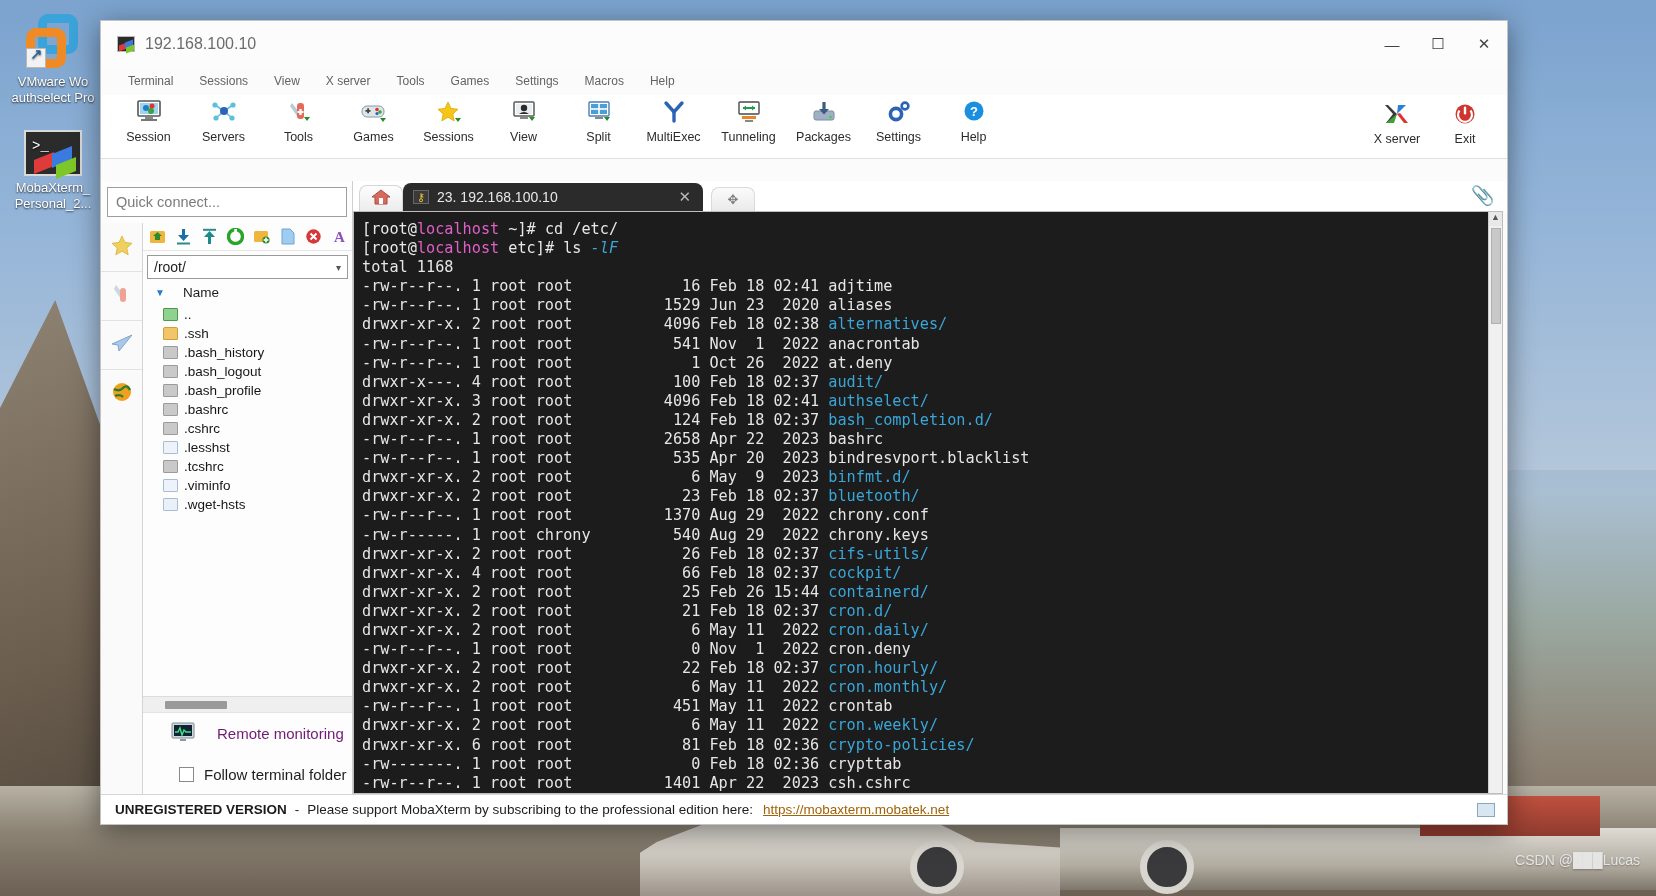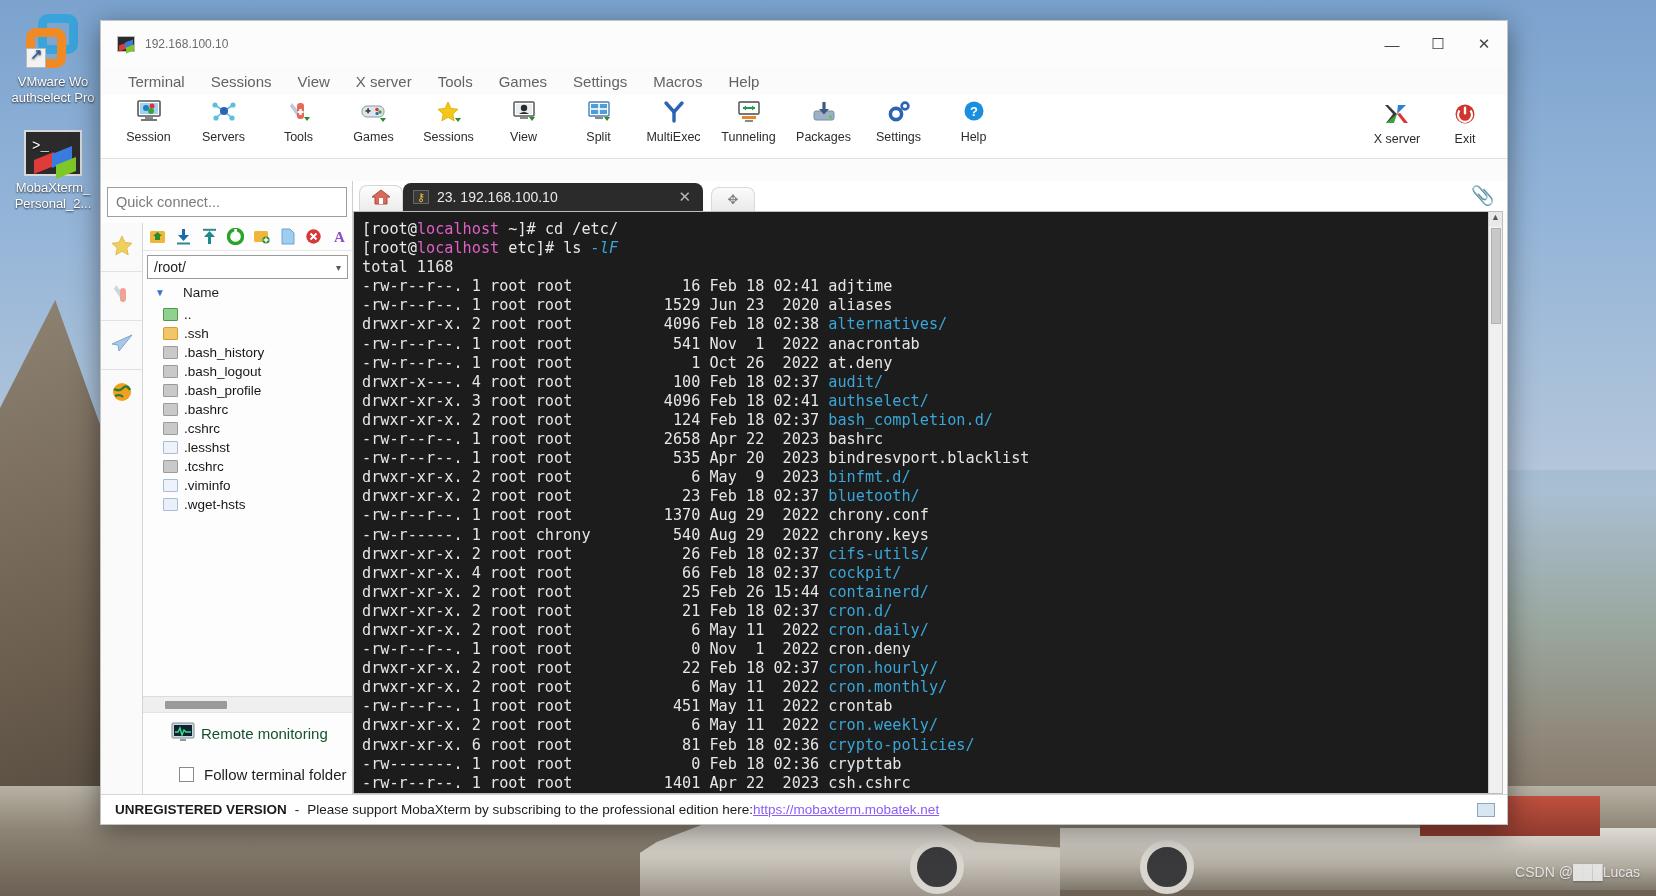--- a/index.html
+++ b/index.html
@@ -55,28 +55,28 @@
   #moba-window { position:absolute; left:100px; top:20px; width:1408px; height:805px;
     background:#fbfbfb; border:1px solid #c3c3c3; box-shadow:0 6px 26px rgba(0,0,0,.45);
     display:flex; flex-direction:column; }
   
   #titlebar { height:46px; display:flex; align-items:center; background:#fcfcfc; flex:0 0 auto; }
   #titlebar .tb-icon { width:18px; height:16px; margin:0 10px 0 16px; position:relative; background:#2b2b2b; border:1px solid #bbb; }
   #titlebar .tb-icon i { position:absolute; width:8px; height:6px; transform:skewY(-22deg); }
   #titlebar .tb-icon .a { background:#e03b3b; left:1px; bottom:1px; }
   #titlebar .tb-icon .b { background:#3b7ae0; left:7px; bottom:4px; }
   #titlebar .tb-icon .c { background:#7ec728; left:8px; bottom:-1px; }
-  #titlebar .tb-title { font-size:12px; color:#6c6c6c; }
+  #titlebar .tb-title { font-size:16px; color:#6c6c6c; }
   #titlebar .spacer { flex:1; }
   .winbtn { width:46px; height:46px; display:flex; align-items:center; justify-content:center;
     color:#444; font-size:15px; }
 
   
   #menubar { height:28px; display:flex; align-items:center; padding-left:14px; gap:0px; flex:0 0 auto; }
-  #menubar .mi { font-size:15px; color:#636363; padding:2px 13px; }
+  #menubar .mi { font-size:12px; color:#636363; padding:2px 13px; }
 
   
   #toolbar { height:64px; display:flex; align-items:flex-start; border-bottom:1px solid #e0e0e0;
     padding-left:10px; flex:0 0 auto; position:relative; background:#fff; }
   .tb-item { width:75px; text-align:center; padding-top:2px; }
   .tb-item .ic { height:30px; display:flex; align-items:center; justify-content:center; }
   .tb-item .lbl { font-size:12.5px; color:#2b2b2b; margin-top:3px; }
   .tb-right { position:absolute; right:8px; top:2px; display:flex; }
   .tb-right .tb-item { width:68px; }
 
@@ -100,22 +100,22 @@
   #filelist { flex:1; overflow:hidden; padding-top:2px; }
   .frow { height:19px; display:flex; align-items:center; padding-left:20px; font-size:13.5px; color:#161616; }
   .fico { width:15px; height:13px; margin-right:6px; flex:0 0 auto; border-radius:1px; }
   .fi-up { background:#8fd18f; border:1px solid #4d9a4d; }
   .fi-dir { background:#f2c569; border:1px solid #d09f33; border-radius:2px 2px 1px 1px; }
   .fi-sh  { background:#c9c9c9; border:1px solid #9b9b9b; }
   .fi-txt { background:#eef3fb; border:1px solid #a9bcd6; }
   .fi-doc { background:#e9f0fa; border:1px solid #a9bcd6; }
   #sb-hscroll { height:16px; background:#efefef; border-top:1px solid #dcdcdc; position:relative; }
   #sb-hscroll .thumb { position:absolute; left:22px; top:4px; width:62px; height:8px; background:#9a9a9a; border-radius:1px; }
-  #remote-mon { height:42px; display:flex; align-items:center; gap:6px; padding-left:28px;
-    border-top:1px solid #e4e4e4; font-size:15px; color:#14532d; }
+  #remote-mon { height:42px; display:flex; align-items:center; gap:22px; padding-left:28px;
+    border-top:1px solid #e4e4e4; font-size:15px; color:#701a75; }
   #follow-row { height:40px; display:flex; align-items:center; gap:10px; padding-left:36px; font-size:15px; color:#1e1e1e; }
   #follow-row .cb { width:15px; height:15px; border:1px solid #8a8a8a; background:#fff; }
 
   
   #rightcol { flex:1; display:flex; flex-direction:column; min-width:0; }
   #tabstrip { height:30px; background:#fff; display:flex; align-items:flex-end; padding-left:6px; position:relative; }
   .tab-home { width:44px; height:26px; background:linear-gradient(180deg,#fdfdfd,#ececec);
     border-radius:8px 8px 0 0; border:1px solid #d6d6d6; border-bottom:none;
     display:flex; align-items:center; justify-content:center; }
   .tab-sess { height:28px; background:#2b2b2b; color:#e8e8e8; border-radius:8px 8px 0 0;
@@ -138,25 +138,25 @@
   #term .opt { color:#3aa6d8;font-style:italic; }
   #termscroll { width:14px; background:#f0f0f0; border-left:1px solid #cfcfcf; position:relative; }
   #termscroll .up, #termscroll .down { height:14px; background:#e8e8e8; font-size:9px; text-align:center; color:#555; }
   #termscroll .thumb { position:absolute; left:2px; top:16px; width:10px; height:96px; background:#c8c8c8; border:1px solid #b0b0b0; }
 
   
   #footer { height:30px; background:#fff; border-top:1px solid #d6d6d6; display:flex; align-items:center;
     padding-left:14px; font-size:13.5px; color:#1b1b1b; flex:0 0 auto;text-align:right; }
   #footer .strong { font-weight:bold; }
   #footer .dash { margin:0 8px; }
-  #footer .link { color:#8b5cf6; }
+  #footer .link { color:#a16207; margin-left:10px; }
   #footer .spacer { flex:1; }
   #footer .mon { width:18px; height:14px; margin-right:12px; background:#d8e6f2; border:1px solid #8aa7bf; }
 
-  #watermark { position:absolute; right:16px; bottom:16px; color:#e9e9e9; font-size:14px;
+  #watermark { position:absolute; right:16px; bottom:28px; color:#e9e9e9; font-size:14px;
     opacity:.92; text-shadow:0 1px 2px rgba(0,0,0,.35); }
 </style>
 </head>
 <body>
 
 <div id="desktop-bg">
   <div class="sky"></div>
   <div class="rock-l"></div>
   <div class="ground"></div>
   <div class="trailer"></div>

